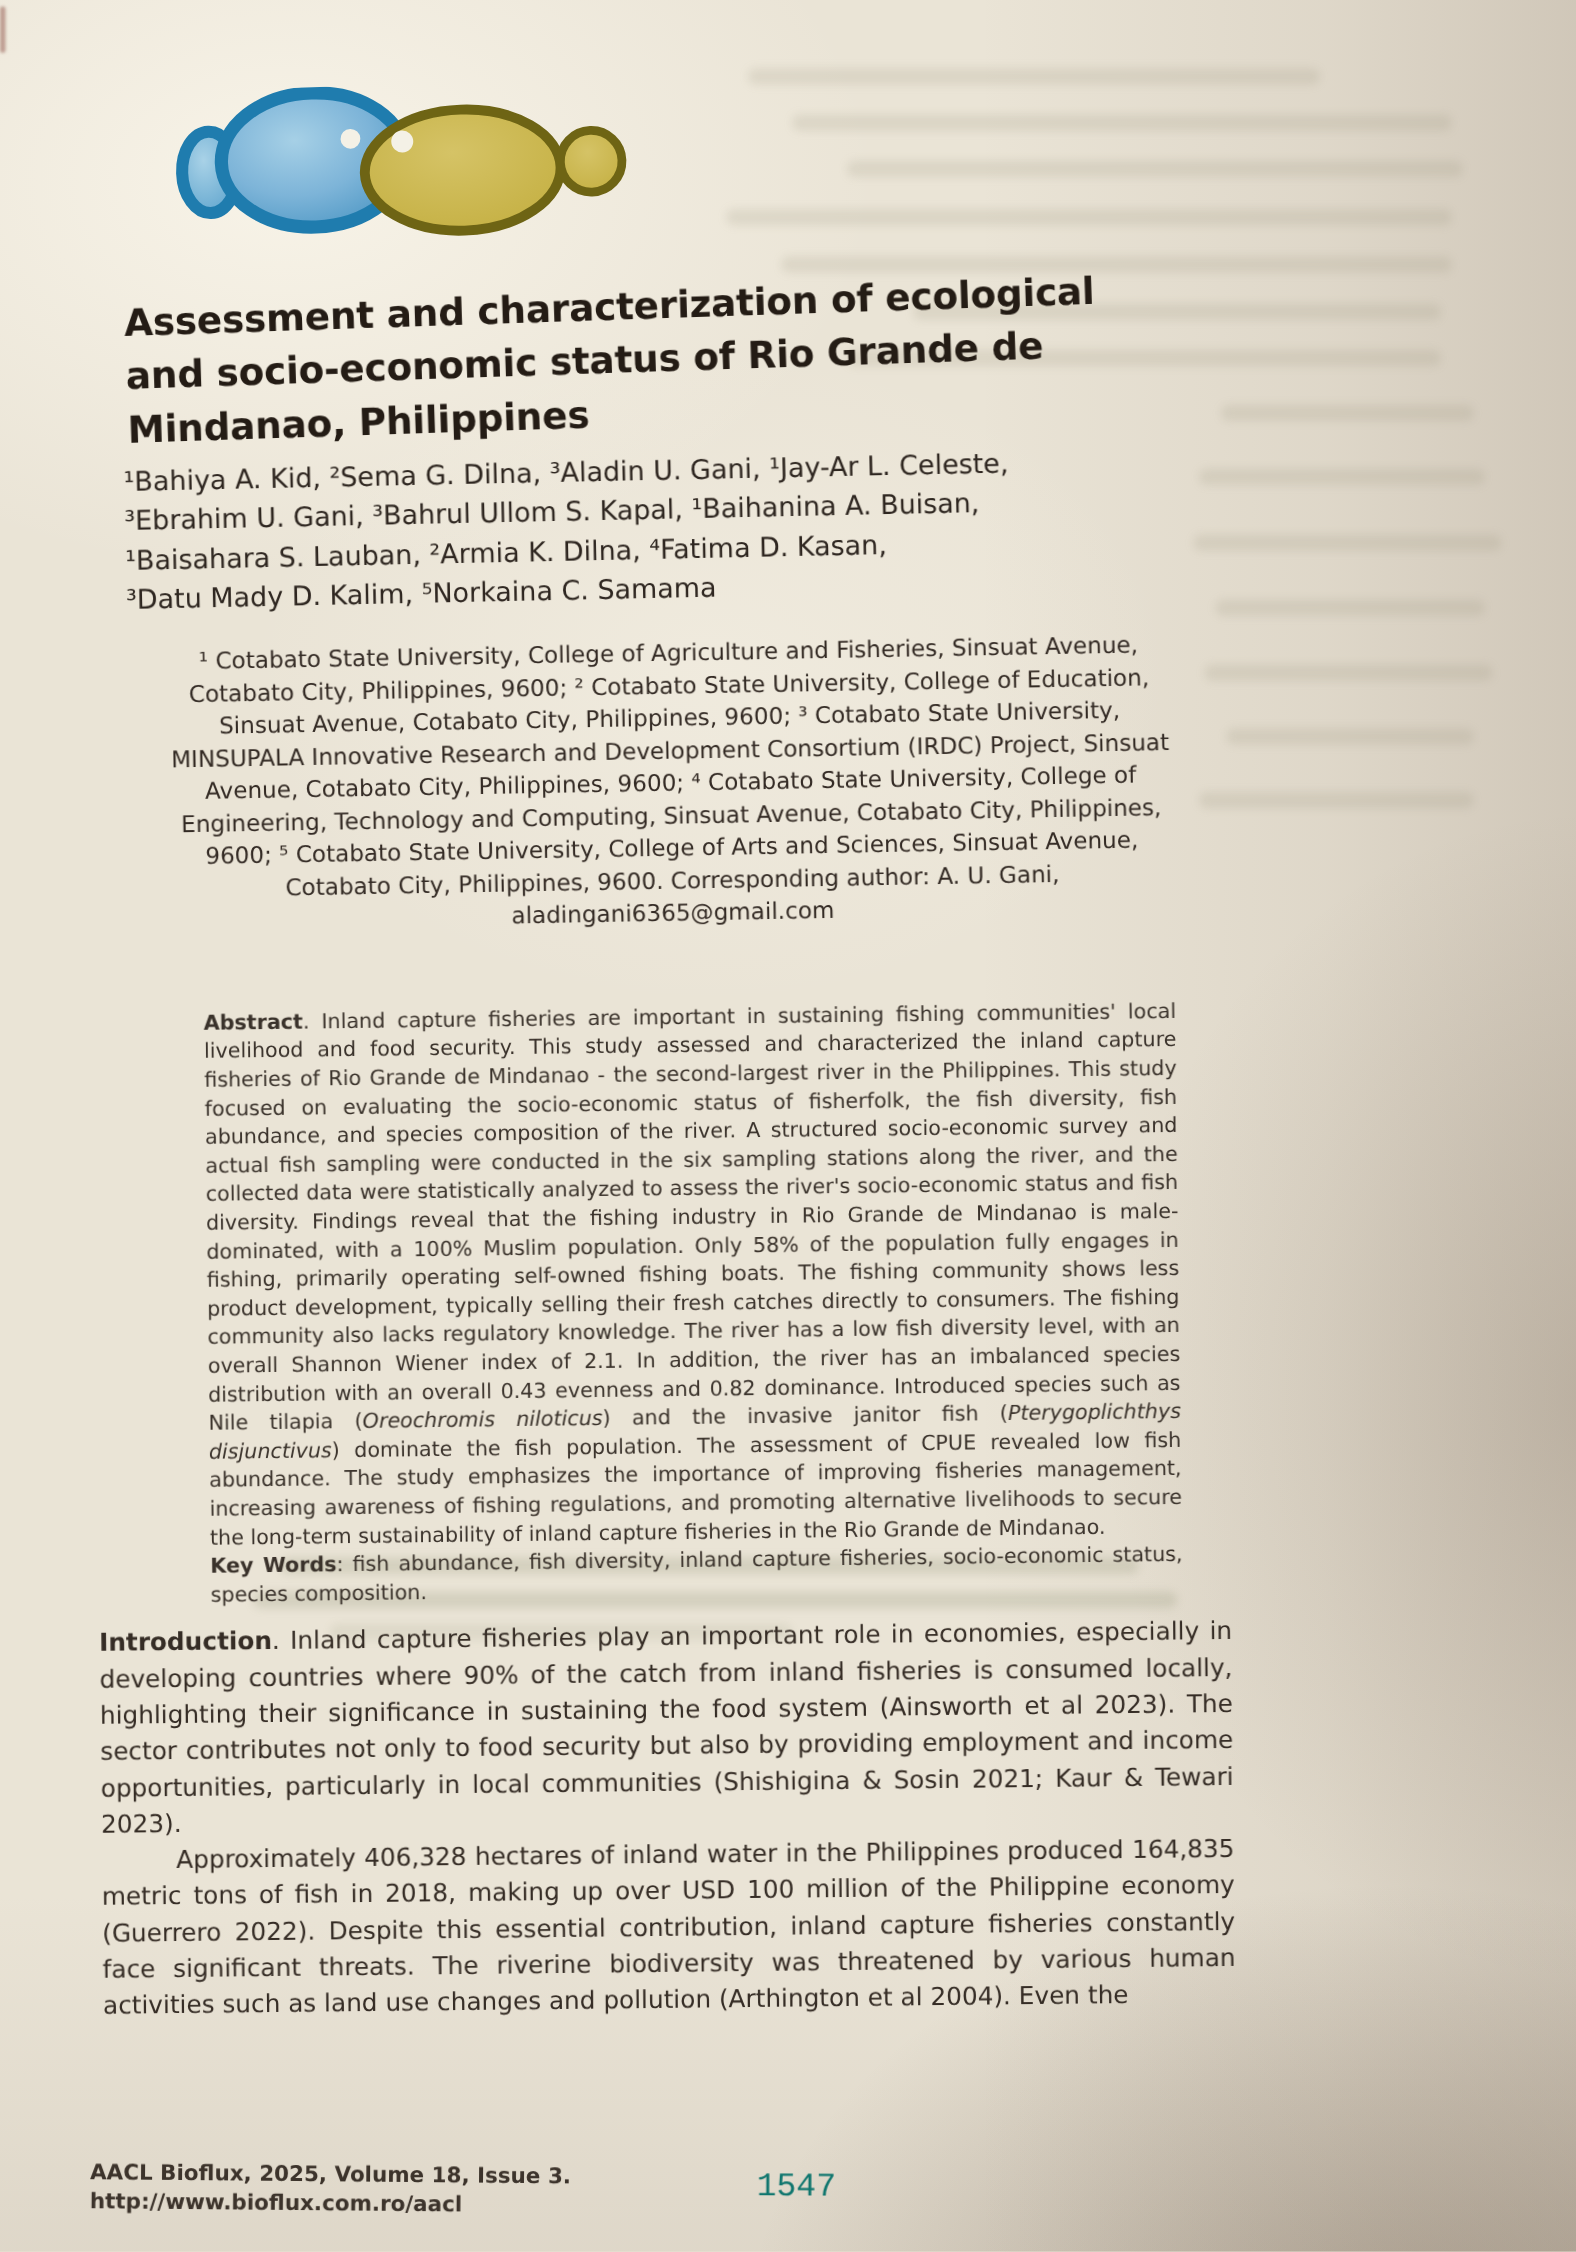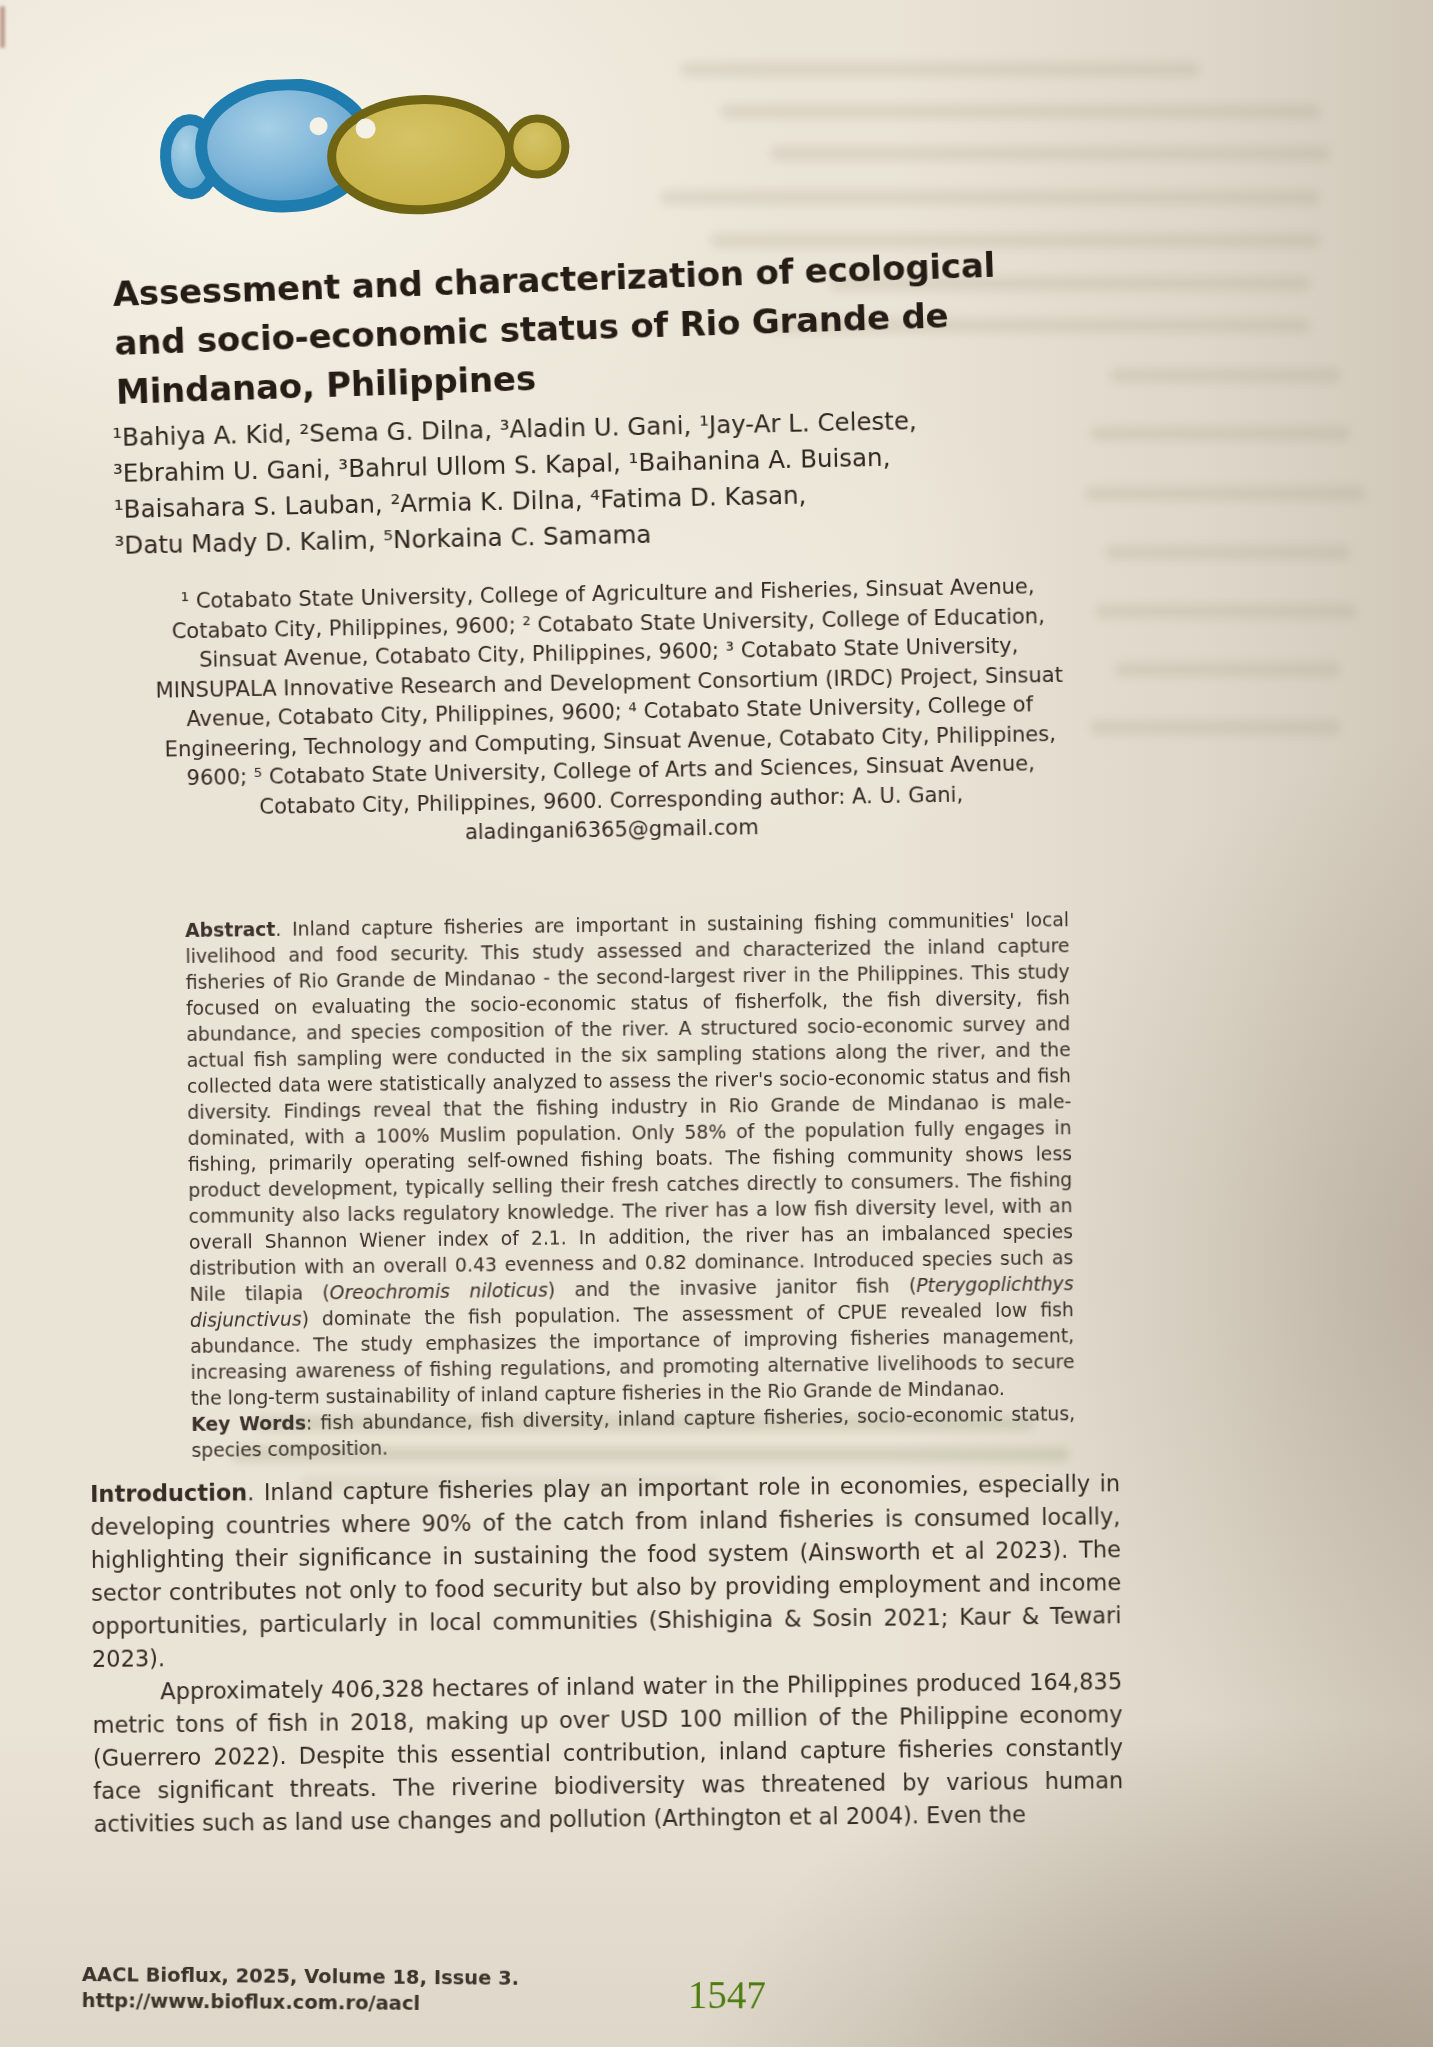--- a/index.html
+++ b/index.html
@@ -54,21 +54,21 @@
   }
   .intro p{margin:0;}
   .intro .indent{text-indent:68px;}
   .footer{
     left:82px;top:1962px;width:600px;
     font-size:19.5px;font-weight:700;line-height:26px;color:#3c332b;
     transform:rotate(0.5deg);filter:blur(0.3px);
   }
   .page-number{
     left:688px;top:1972px;
-    font-family:Liberation Serif, serif;font-size:39px;color:#4d7c0f;
+    font-family:Liberation Mono, monospace;font-size:30px;color:#0f766e;
     transform:rotate(0.3deg);filter:blur(0.3px);
   }
   
   .ghost{
     position:absolute;height:15px;border-radius:8px;
     background:rgba(146,134,112,0.16);filter:blur(4px);
   }
   .ghost.green{background:rgba(138,140,108,0.22);}
 </style>
 </head>

